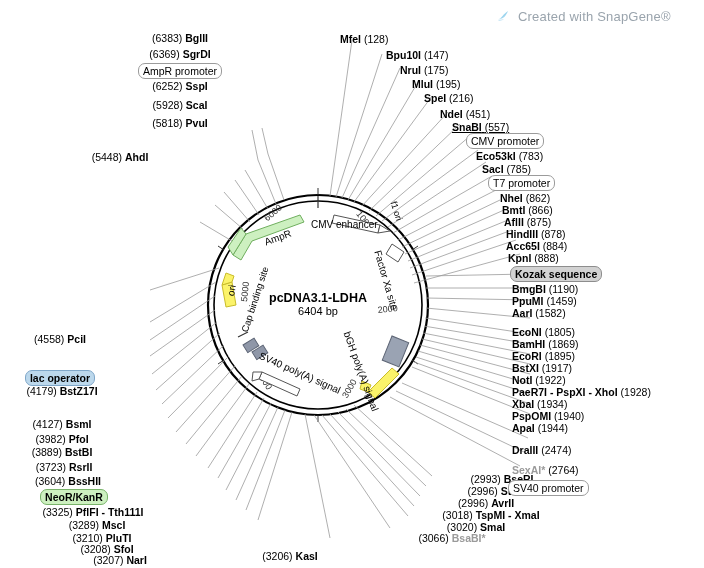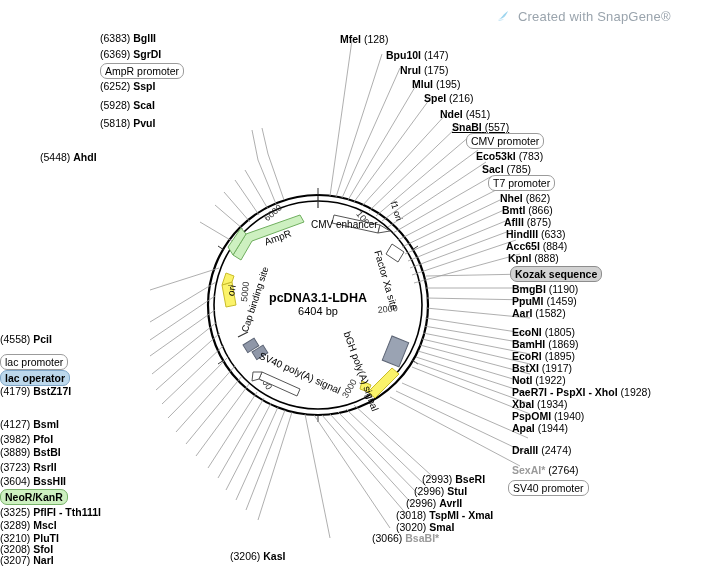--- a/index.html
+++ b/index.html
@@ -49,21 +49,21 @@
   
   .lbl {
     font-size: 10.5px;
     white-space: nowrap;
     line-height: 12px;
   }
   .lbl b { font-weight: bold; }
   .pos { color: #000; font-weight: normal; }
 
   .lbl.right { text-align: left; }
-  .lbl.left  { text-align: left; }
+  .lbl.left  { text-align: center; }
 
   
   .chip {
     display: inline-block;
     padding: 1px 4px 1px 4px;
     border-radius: 7px;
     font-size: 10.5px;
     line-height: 12px;
     white-space: nowrap;
   }
@@ -312,23 +312,20 @@
   </div>
   <div class="abs lbl left" style="left:40px; top:151px; width:160px;">
     <span class="pos">(5448)</span>
     <b>AhdI</b>
   </div>
 
   <div class="abs lbl left" style="left:0px; top:333px; width:120px;">
     <span class="pos">(4558)</span>
     <b>PciI</b>
   </div>
-  <div class="abs lbl left" style="left:0px; top:354px; width:120px;">
-    <span class="chip outline">lac promoter</span>
-  </div>
   <div class="abs lbl left" style="left:0px; top:370px; width:120px;">
     <span class="chip blue">lac operator</span>
   </div>
   <div class="abs lbl left" style="left:0px; top:385px; width:124px;">
     <span class="pos">(4179)</span>
     <b>BstZ17I</b>
   </div>
   <div class="abs lbl left" style="left:0px; top:418px; width:124px;">
     <span class="pos">(4127)</span>
     <b>BsmI</b>
@@ -451,21 +448,21 @@
   <div class="abs lbl right" style="left:502px; top:204px;">
     <b>BmtI</b>
     <span class="pos">(866)</span>
   </div>
   <div class="abs lbl right" style="left:504px; top:216px;">
     <b>AflII</b>
     <span class="pos">(875)</span>
   </div>
   <div class="abs lbl right" style="left:506px; top:228px;">
     <b>HindIII</b>
-    <span class="pos">(633)</span>
+    <span class="pos">(878)</span>
   </div>
   <div class="abs lbl right" style="left:506px; top:240px;">
     <b>Acc65I</b>
     <span class="pos">(884)</span>
   </div>
   <div class="abs lbl right" style="left:508px; top:252px;">
     <b>KpnI</b>
     <span class="pos">(888)</span>
   </div>
   <div class="abs lbl right" style="left:510px; top:266px;">

